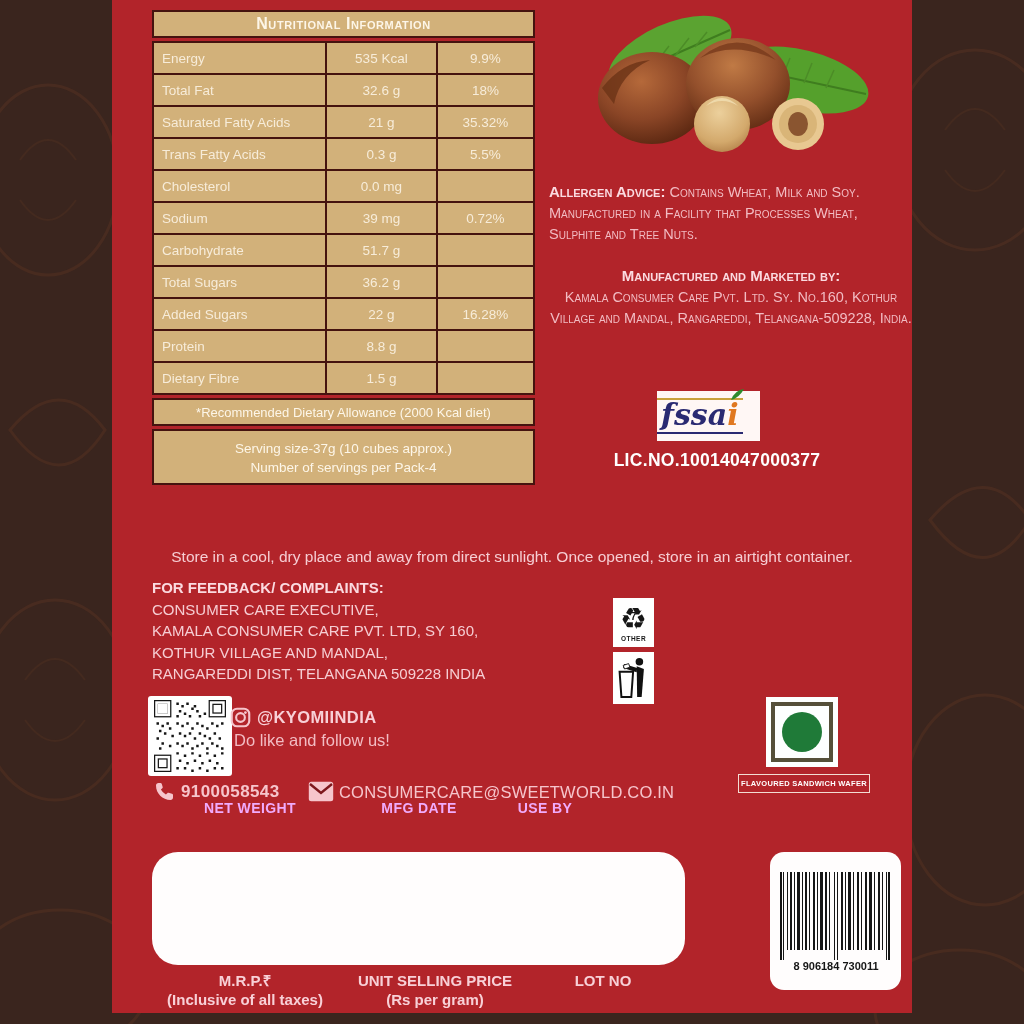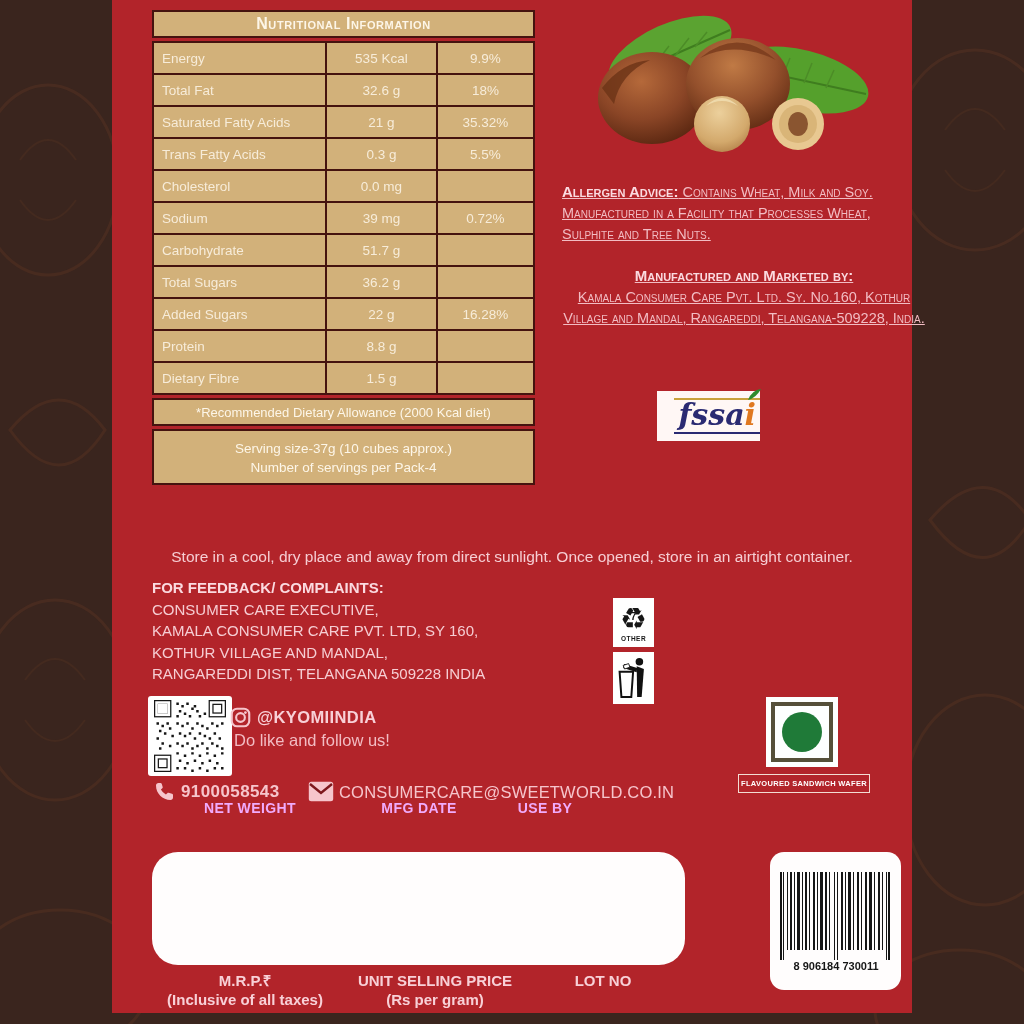--- a/index.html
+++ b/index.html
@@ -29,28 +29,28 @@
   .nt-table td.val,.nt-table td.rda{text-align:center;}
   .nt-footnote{background:#d2b17a;border:2px solid #45130f;margin-top:3px;
                height:24px;display:flex;align-items:center;justify-content:center;
                font-size:13px;color:#fdf6e8;}
   .nt-serving{background:#d2b17a;border:2px solid #45130f;margin-top:3px;
               padding:8px 0 6px;text-align:center;font-size:13.5px;
               line-height:19px;color:#fdf6e8;}
 
   
   .hazelnuts{position:absolute;left:468px;top:2px;width:292px;height:150px;}
-  .rc-text{position:absolute;left:450px;width:364px;color:#f2bcc3;
-           font-variant:small-caps;font-size:14.5px;line-height:21px;text-decoration:underline;}
+  .rc-text{position:absolute;left:437px;width:364px;color:#f2bcc3;
+           font-variant:small-caps;font-size:14.5px;line-height:21px;}
   .rc-text b{color:#fbdae0;font-size:15px;}
   .allergen{top:166px;}
   .manu{top:250px;text-align:center;}
 
   .fssai-box{position:absolute;left:545px;top:391px;width:103px;height:50px;
-             background:#fff7f5;display:flex;align-items:center;justify-content:flex-end;}
+             background:#fff7f5;display:flex;align-items:center;justify-content:flex-start;}
   .fssai-word{font-family:"DejaVu Serif",serif;font-style:italic;font-weight:bold;
               font-size:30px;color:#2a2a72;line-height:1;position:relative;
               border-top:2px solid #c8a23c;border-bottom:2px solid #2a2a72;
               padding:0 4px 2px;}
   .fssai-word .i{color:#e07820;}
   .fssai-leaf{position:absolute;right:-2px;top:-12px;width:16px;height:14px;}
   .license{position:absolute;left:440px;top:450px;width:330px;text-align:center;
            color:#ffffff;font-weight:bold;font-size:17.5px;letter-spacing:.3px;}
 
   .storage{position:absolute;left:0;top:548px;width:800px;text-align:center;
@@ -248,20 +248,21 @@
       <span>Kamala Consumer Care Pvt. Ltd. Sy. No.160, Kothur Village and Mandal, Rangareddi, Telangana-509228, India.</span></p>
 
     <div class="fssai-box">
       <div class="fssai-word">
         <span>fssa</span><span class="i">i</span>
         <svg class="fssai-leaf" viewBox="0 0 16 14">
           <path d="M2 12 Q6 2 15 1 Q10 10 2 12 Z" fill="#2e8b2e"></path>
         </svg>
       </div>
     </div>
+    <div class="license">LIC.NO.10014047000377</div>
 
     <div class="storage">Store in a cool, dry place and away from direct sunlight. Once opened, store in an airtight container.</div>
 
     <div class="feedback">
       <div class="hd">FOR FEEDBACK/ COMPLAINTS:</div>
       <div>CONSUMER CARE EXECUTIVE,</div>
       <div>KAMALA CONSUMER CARE PVT. LTD, SY 160,</div>
       <div>KOTHUR VILLAGE AND MANDAL,</div>
       <div>RANGAREDDI DIST, TELANGANA 509228 INDIA</div>
     </div>

